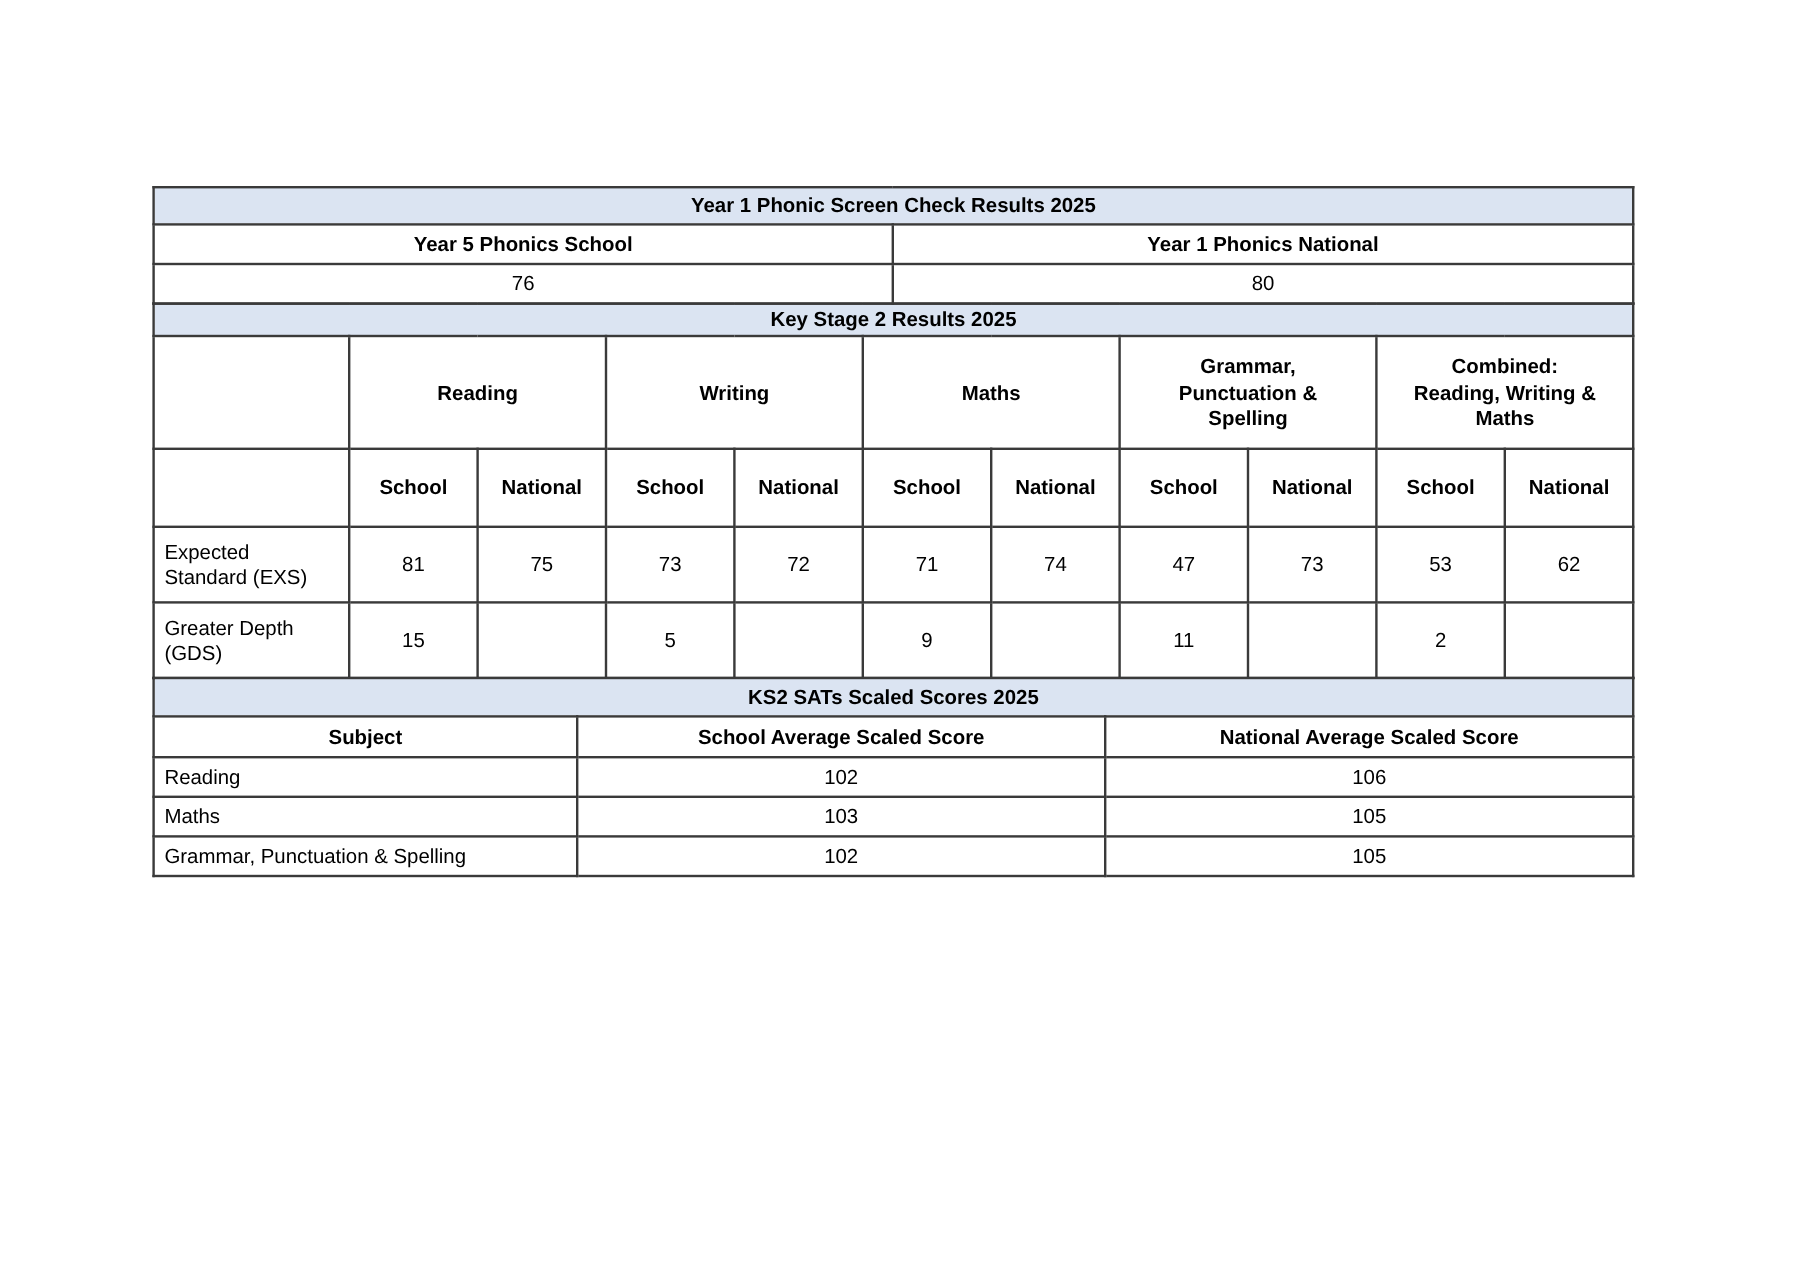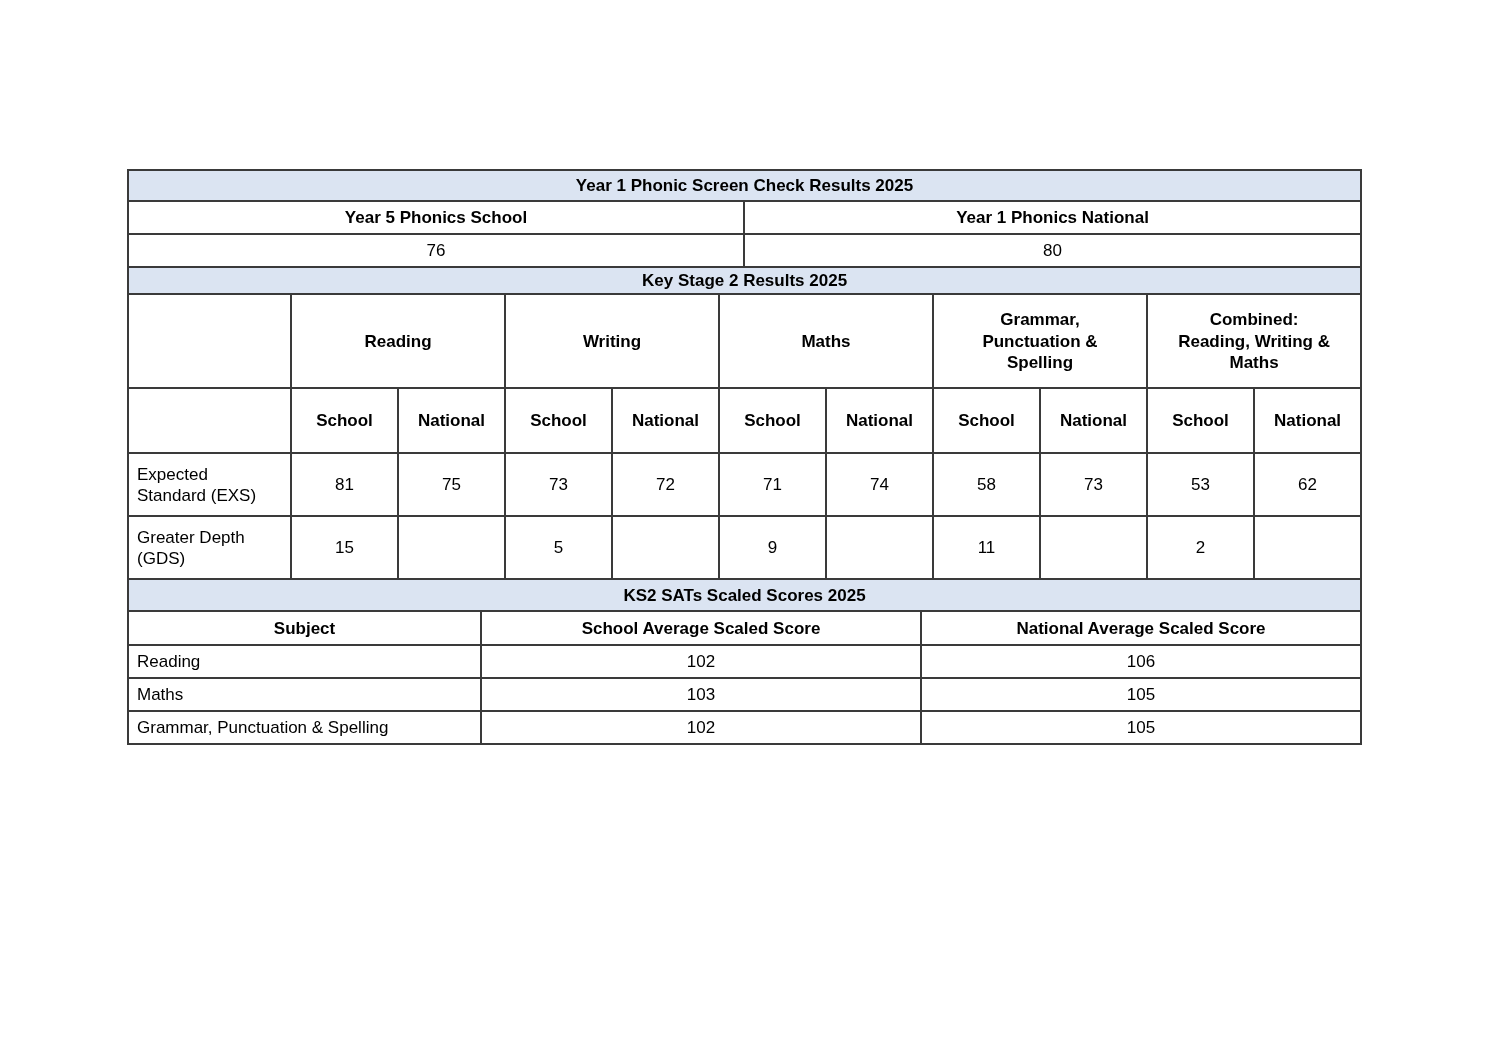--- a/index.html
+++ b/index.html
@@ -12,21 +12,21 @@
   .page {
     position: relative;
     width: 1497px;
     height: 1058px;
     background: #ffffff;
     overflow: hidden;
   }
   .doc {
     position: absolute;
     left: 127px;
-    top: 169px;
+    top: 155px;
     width: 1233px;
   }
   table {
     border-collapse: collapse;
     table-layout: fixed;
     width: 1233px;
   }
   .t2, .t3 { margin-top: -2px; }
   td {
     border: 2px solid var(--border, #3a3a3a);
@@ -127,21 +127,21 @@
       </tr>
       <tr class="h63">
         <td class="left pre">Expected
 Standard (EXS)</td>
         <td>81</td>
         <td>75</td>
         <td>73</td>
         <td>72</td>
         <td>71</td>
         <td>74</td>
-        <td>58</td>
+        <td>47</td>
         <td>73</td>
         <td>53</td>
         <td>62</td>
       </tr>
       <tr class="h63">
         <td class="left pre">Greater Depth
 (GDS)</td>
         <td>15</td>
         <td></td>
         <td>5</td>

